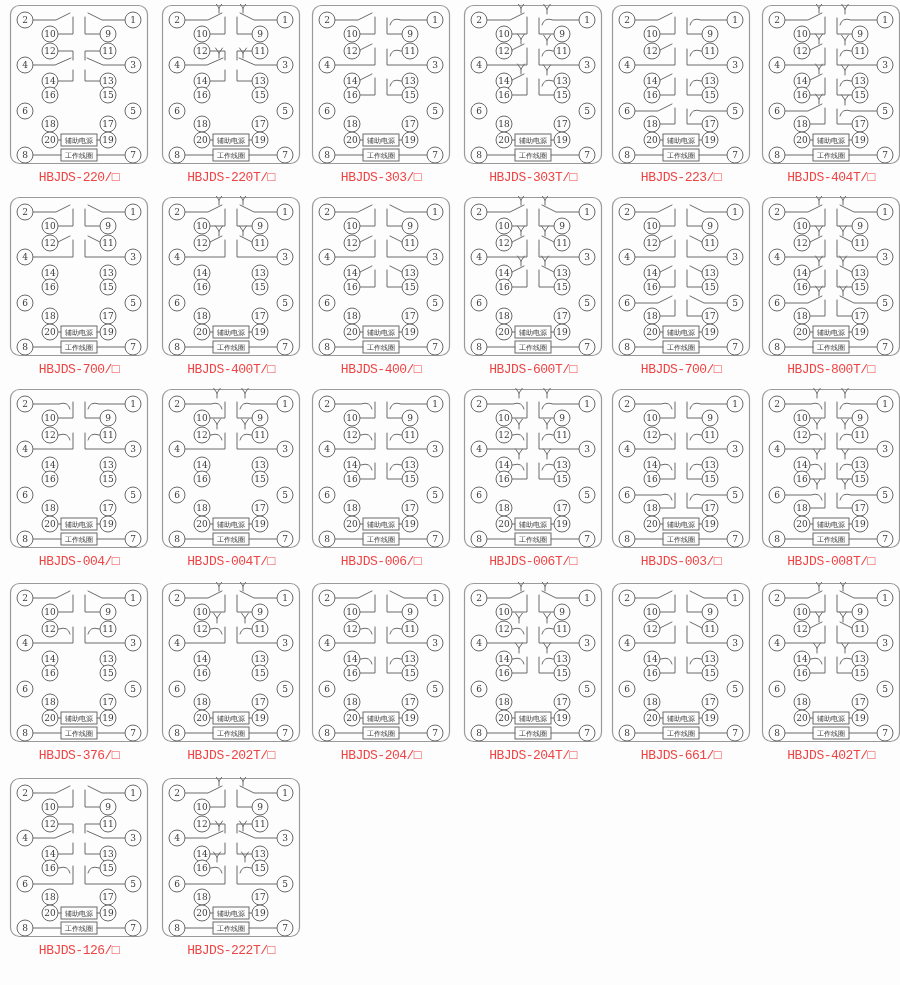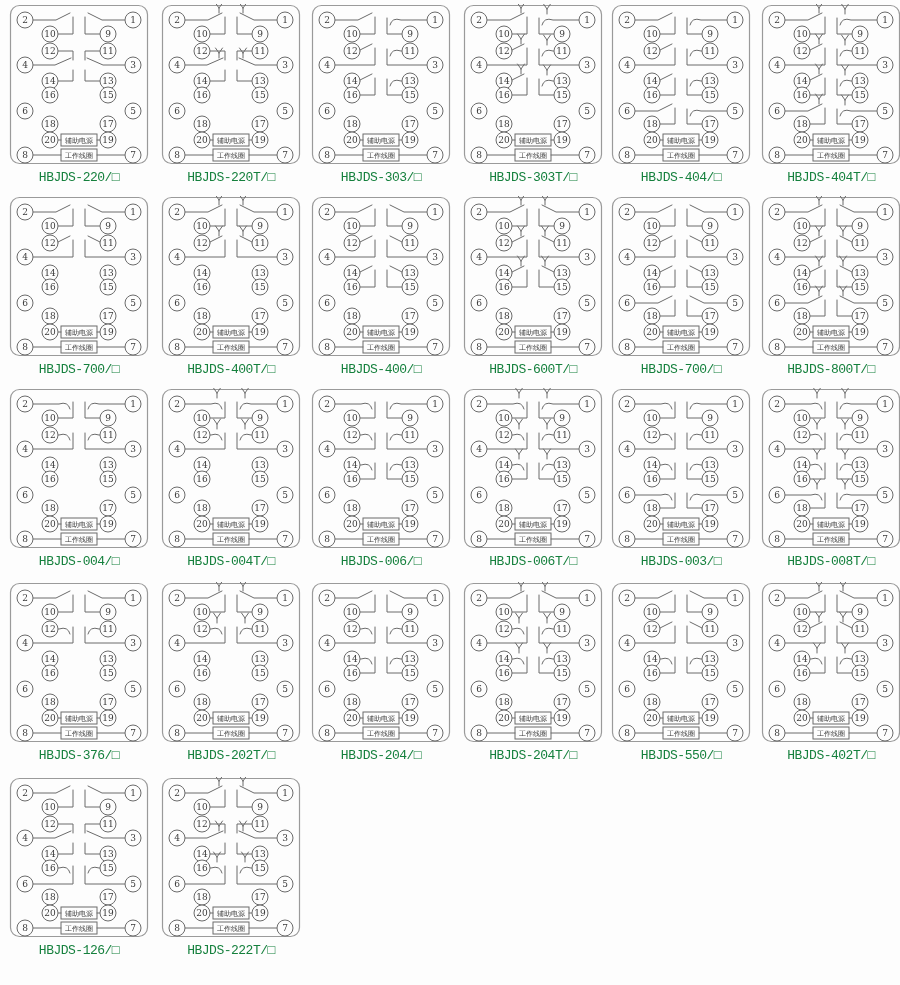--- a/index.html
+++ b/index.html
@@ -1,20 +1,20 @@
 <!DOCTYPE html>
 <html><head>
 <meta charset="utf-8">
 <style>
   html,body{margin:0;padding:0;background:#fdfdfd;}
   .page{position:relative;width:900px;height:985px;background:#fdfdfd;
         font-family:"Liberation Mono","DejaVu Sans Mono",monospace;overflow:hidden;}
   .cell{position:absolute;width:148px;}
   .cell svg{display:block;margin:0 auto;}
-  .diagram-label{text-align:center;font-size:13px;color:#15803d;margin-top:3px;
+  .diagram-label{text-align:center;font-size:13px;color:#ef4444;margin-top:3px;
                  white-space:nowrap;letter-spacing:-0.5px;}
 </style>
 </head>
 <body>
 
 <div class="page" id="sheet">
     <div class="cell" style="left: 5px; top: 4px;">
       <svg width="140" height="163" viewBox="0 0 140 163">
         <rect x="1.5" y="1.5" width="137" height="158" rx="9" fill="none" stroke="#9a9a9a" stroke-width="1.2"></rect>
         <path d="M24,16 H47 L61,9" fill="none" stroke="#6b6b6b" stroke-width="1" stroke-linecap="round"></path>
@@ -345,21 +345,21 @@
         <text x="99" y="123.2" text-anchor="middle" font-size="9" fill="#3a3a3a" font-family="&quot;DejaVu Serif&quot;,serif">17</text>
         <circle cx="41" cy="136" r="8" fill="#fdfdfd" stroke="#6b6b6b" stroke-width="1"></circle>
         <text x="41" y="139.2" text-anchor="middle" font-size="9" fill="#3a3a3a" font-family="&quot;DejaVu Serif&quot;,serif">20</text>
         <circle cx="99" cy="136" r="8" fill="#fdfdfd" stroke="#6b6b6b" stroke-width="1"></circle>
         <text x="99" y="139.2" text-anchor="middle" font-size="9" fill="#3a3a3a" font-family="&quot;DejaVu Serif&quot;,serif">19</text>
         <circle cx="16" cy="151" r="8" fill="#fdfdfd" stroke="#6b6b6b" stroke-width="1"></circle>
         <text x="16" y="154.2" text-anchor="middle" font-size="9" fill="#3a3a3a" font-family="&quot;DejaVu Serif&quot;,serif">8</text>
         <circle cx="124" cy="151" r="8" fill="#fdfdfd" stroke="#6b6b6b" stroke-width="1"></circle>
         <text x="124" y="154.2" text-anchor="middle" font-size="9" fill="#3a3a3a" font-family="&quot;DejaVu Serif&quot;,serif">7</text>
       </svg>
-      <div class="diagram-label">HBJDS-404/□</div>
+      <div class="diagram-label">HBJDS-223/□</div>
     </div>
     <div class="cell" style="left: 757px; top: 4px;">
       <svg width="140" height="163" viewBox="0 0 140 163">
         <rect x="1.5" y="1.5" width="137" height="158" rx="9" fill="none" stroke="#9a9a9a" stroke-width="1.2"></rect>
         <path d="M24,16 H47 L61,9" fill="none" stroke="#6b6b6b" stroke-width="1" stroke-linecap="round"></path>
         <path d="M49,30 H64 V13" fill="none" stroke="#6b6b6b" stroke-width="1" stroke-linecap="round"></path>
         <path d="M58,9 L58,4 M58,4 L54.5,-1 M58,4 L61.5,-1" fill="none" stroke="#6b6b6b" stroke-width="1" stroke-linecap="round"></path>
         <path d="M49,47 H47 L61,40" fill="none" stroke="#6b6b6b" stroke-width="1" stroke-linecap="round"></path>
         <path d="M24,61 H64 V44" fill="none" stroke="#6b6b6b" stroke-width="1" stroke-linecap="round"></path>
         <path d="M58,40 L58,35 M58,35 L54.5,30 M58,35 L61.5,30" fill="none" stroke="#6b6b6b" stroke-width="1" stroke-linecap="round"></path>
@@ -1583,21 +1583,21 @@
         <text x="99" y="123.2" text-anchor="middle" font-size="9" fill="#3a3a3a" font-family="&quot;DejaVu Serif&quot;,serif">17</text>
         <circle cx="41" cy="136" r="8" fill="#fdfdfd" stroke="#6b6b6b" stroke-width="1"></circle>
         <text x="41" y="139.2" text-anchor="middle" font-size="9" fill="#3a3a3a" font-family="&quot;DejaVu Serif&quot;,serif">20</text>
         <circle cx="99" cy="136" r="8" fill="#fdfdfd" stroke="#6b6b6b" stroke-width="1"></circle>
         <text x="99" y="139.2" text-anchor="middle" font-size="9" fill="#3a3a3a" font-family="&quot;DejaVu Serif&quot;,serif">19</text>
         <circle cx="16" cy="151" r="8" fill="#fdfdfd" stroke="#6b6b6b" stroke-width="1"></circle>
         <text x="16" y="154.2" text-anchor="middle" font-size="9" fill="#3a3a3a" font-family="&quot;DejaVu Serif&quot;,serif">8</text>
         <circle cx="124" cy="151" r="8" fill="#fdfdfd" stroke="#6b6b6b" stroke-width="1"></circle>
         <text x="124" y="154.2" text-anchor="middle" font-size="9" fill="#3a3a3a" font-family="&quot;DejaVu Serif&quot;,serif">7</text>
       </svg>
-      <div class="diagram-label">HBJDS-550/□</div>
+      <div class="diagram-label">HBJDS-661/□</div>
     </div>
     <div class="cell" style="left: 757px; top: 582px;">
       <svg width="140" height="163" viewBox="0 0 140 163">
         <rect x="1.5" y="1.5" width="137" height="158" rx="9" fill="none" stroke="#9a9a9a" stroke-width="1.2"></rect>
         <path d="M24,16 H47 L61,9" fill="none" stroke="#6b6b6b" stroke-width="1" stroke-linecap="round"></path>
         <path d="M49,30 H64 V13" fill="none" stroke="#6b6b6b" stroke-width="1" stroke-linecap="round"></path>
         <path d="M58,9 L58,4 M58,4 L54.5,-1 M58,4 L61.5,-1" fill="none" stroke="#6b6b6b" stroke-width="1" stroke-linecap="round"></path>
         <path d="M49,47 H47 L61,40" fill="none" stroke="#6b6b6b" stroke-width="1" stroke-linecap="round"></path>
         <path d="M24,61 H64 V44" fill="none" stroke="#6b6b6b" stroke-width="1" stroke-linecap="round"></path>
         <path d="M58,40 L58,35 M58,35 L54.5,30 M58,35 L61.5,30" fill="none" stroke="#6b6b6b" stroke-width="1" stroke-linecap="round"></path>

